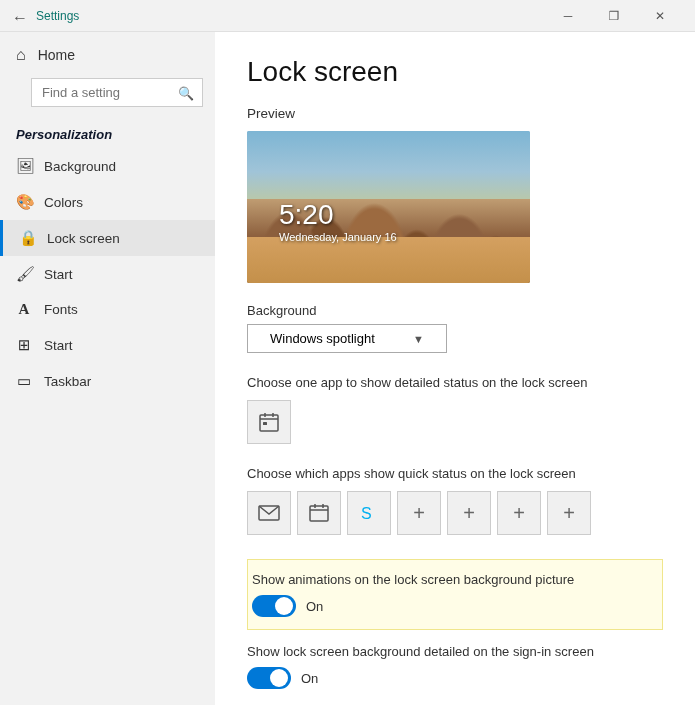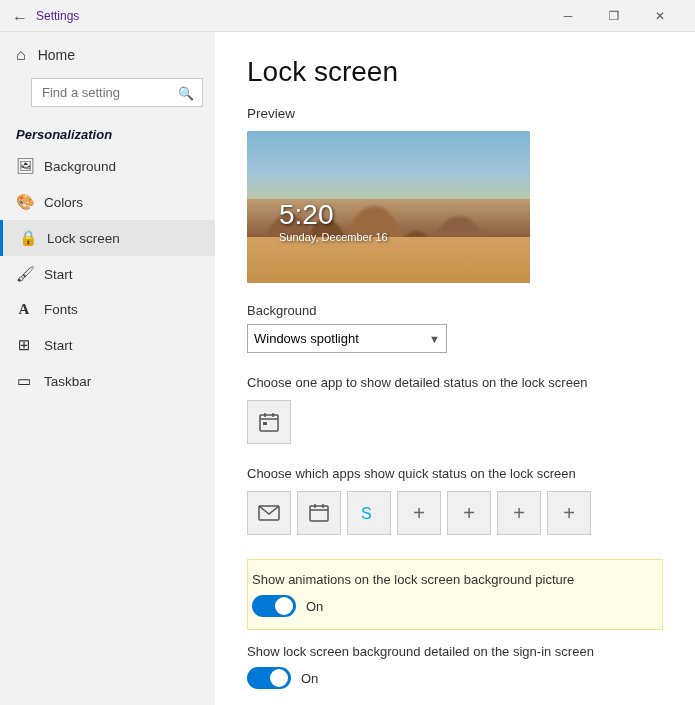--- a/index.html
+++ b/index.html
@@ -9,21 +9,21 @@
     .title-bar {
       height: 32px;
       background: #f2f2f2;
       display: flex;
       align-items: center;
       padding: 0 12px;
       border-bottom: 1px solid #e0e0e0;
       flex-shrink: 0;
     }
     .title-bar-icon { font-size: 16px; margin-right: 8px; color: #555; }
-    .title-bar-text { font-size: 12px; color: #4c1d95; flex: 1; }
+    .title-bar-text { font-size: 12px; color: #0f766e; flex: 1; }
     .title-bar-controls { display: flex; gap: 0; }
     .title-bar-btn {
       width: 46px; height: 32px;
       border: none; background: transparent;
       font-size: 12px; cursor: pointer; color: #555;
       display: flex; align-items: center; justify-content: center;
     }
 
     .app-body { display: flex; flex: 1; overflow: hidden; }
 
@@ -128,21 +128,21 @@
       color: white;
       text-shadow: 1px 1px 3px rgba(0,0,0,0.7);
     }
     .preview-clock { font-size: 28px; font-weight: 200; line-height: 1; }
     .preview-date { font-size: 11px; margin-top: 2px; }
 
     
     .field-label { font-size: 13px; color: #333; margin-bottom: 6px; }
     .dropdown {
       width: 200px;
-      padding: 6px 6px;
+      padding: 6px 22px;
       border: 1px solid #aaa;
       background: white;
       font-size: 13px;
       display: flex;
       align-items: center;
       justify-content: space-between;
       cursor: pointer;
       margin-bottom: 22px;
     }
     .dropdown-arrow { font-size: 11px; color: #555; }
@@ -271,21 +271,21 @@
         radial-gradient(ellipse 55px 110px at 15% 95%, #8b5e3c 55%, transparent 60%),
         radial-gradient(ellipse 45px 95px at 28% 92%, #7a4e2c 55%, transparent 60%),
         radial-gradient(ellipse 60px 120px at 45% 93%, #9c6a40 55%, transparent 60%),
         radial-gradient(ellipse 40px 80px at 60% 95%, #7b4e2a 55%, transparent 60%),
         radial-gradient(ellipse 55px 100px at 75% 92%, #8c6040 55%, transparent 60%),
         radial-gradient(ellipse 35px 70px at 88% 95%, #7a4e2c 55%, transparent 60%);
         "></div>
       <div class="preview-ground"></div>
       <div class="preview-time">
         <div class="preview-clock">5:20</div>
-        <div class="preview-date">Sunday, December 16</div>
+        <div class="preview-date">Wednesday, January 16</div>
       </div>
     </div>
 
     <div class="field-label">Background</div>
     <div class="dropdown">
       <span>Windows spotlight</span>
       <span class="dropdown-arrow">▼</span>
     </div>
 
     <div class="subsection-label">Choose one app to show detailed status on the lock screen</div>

